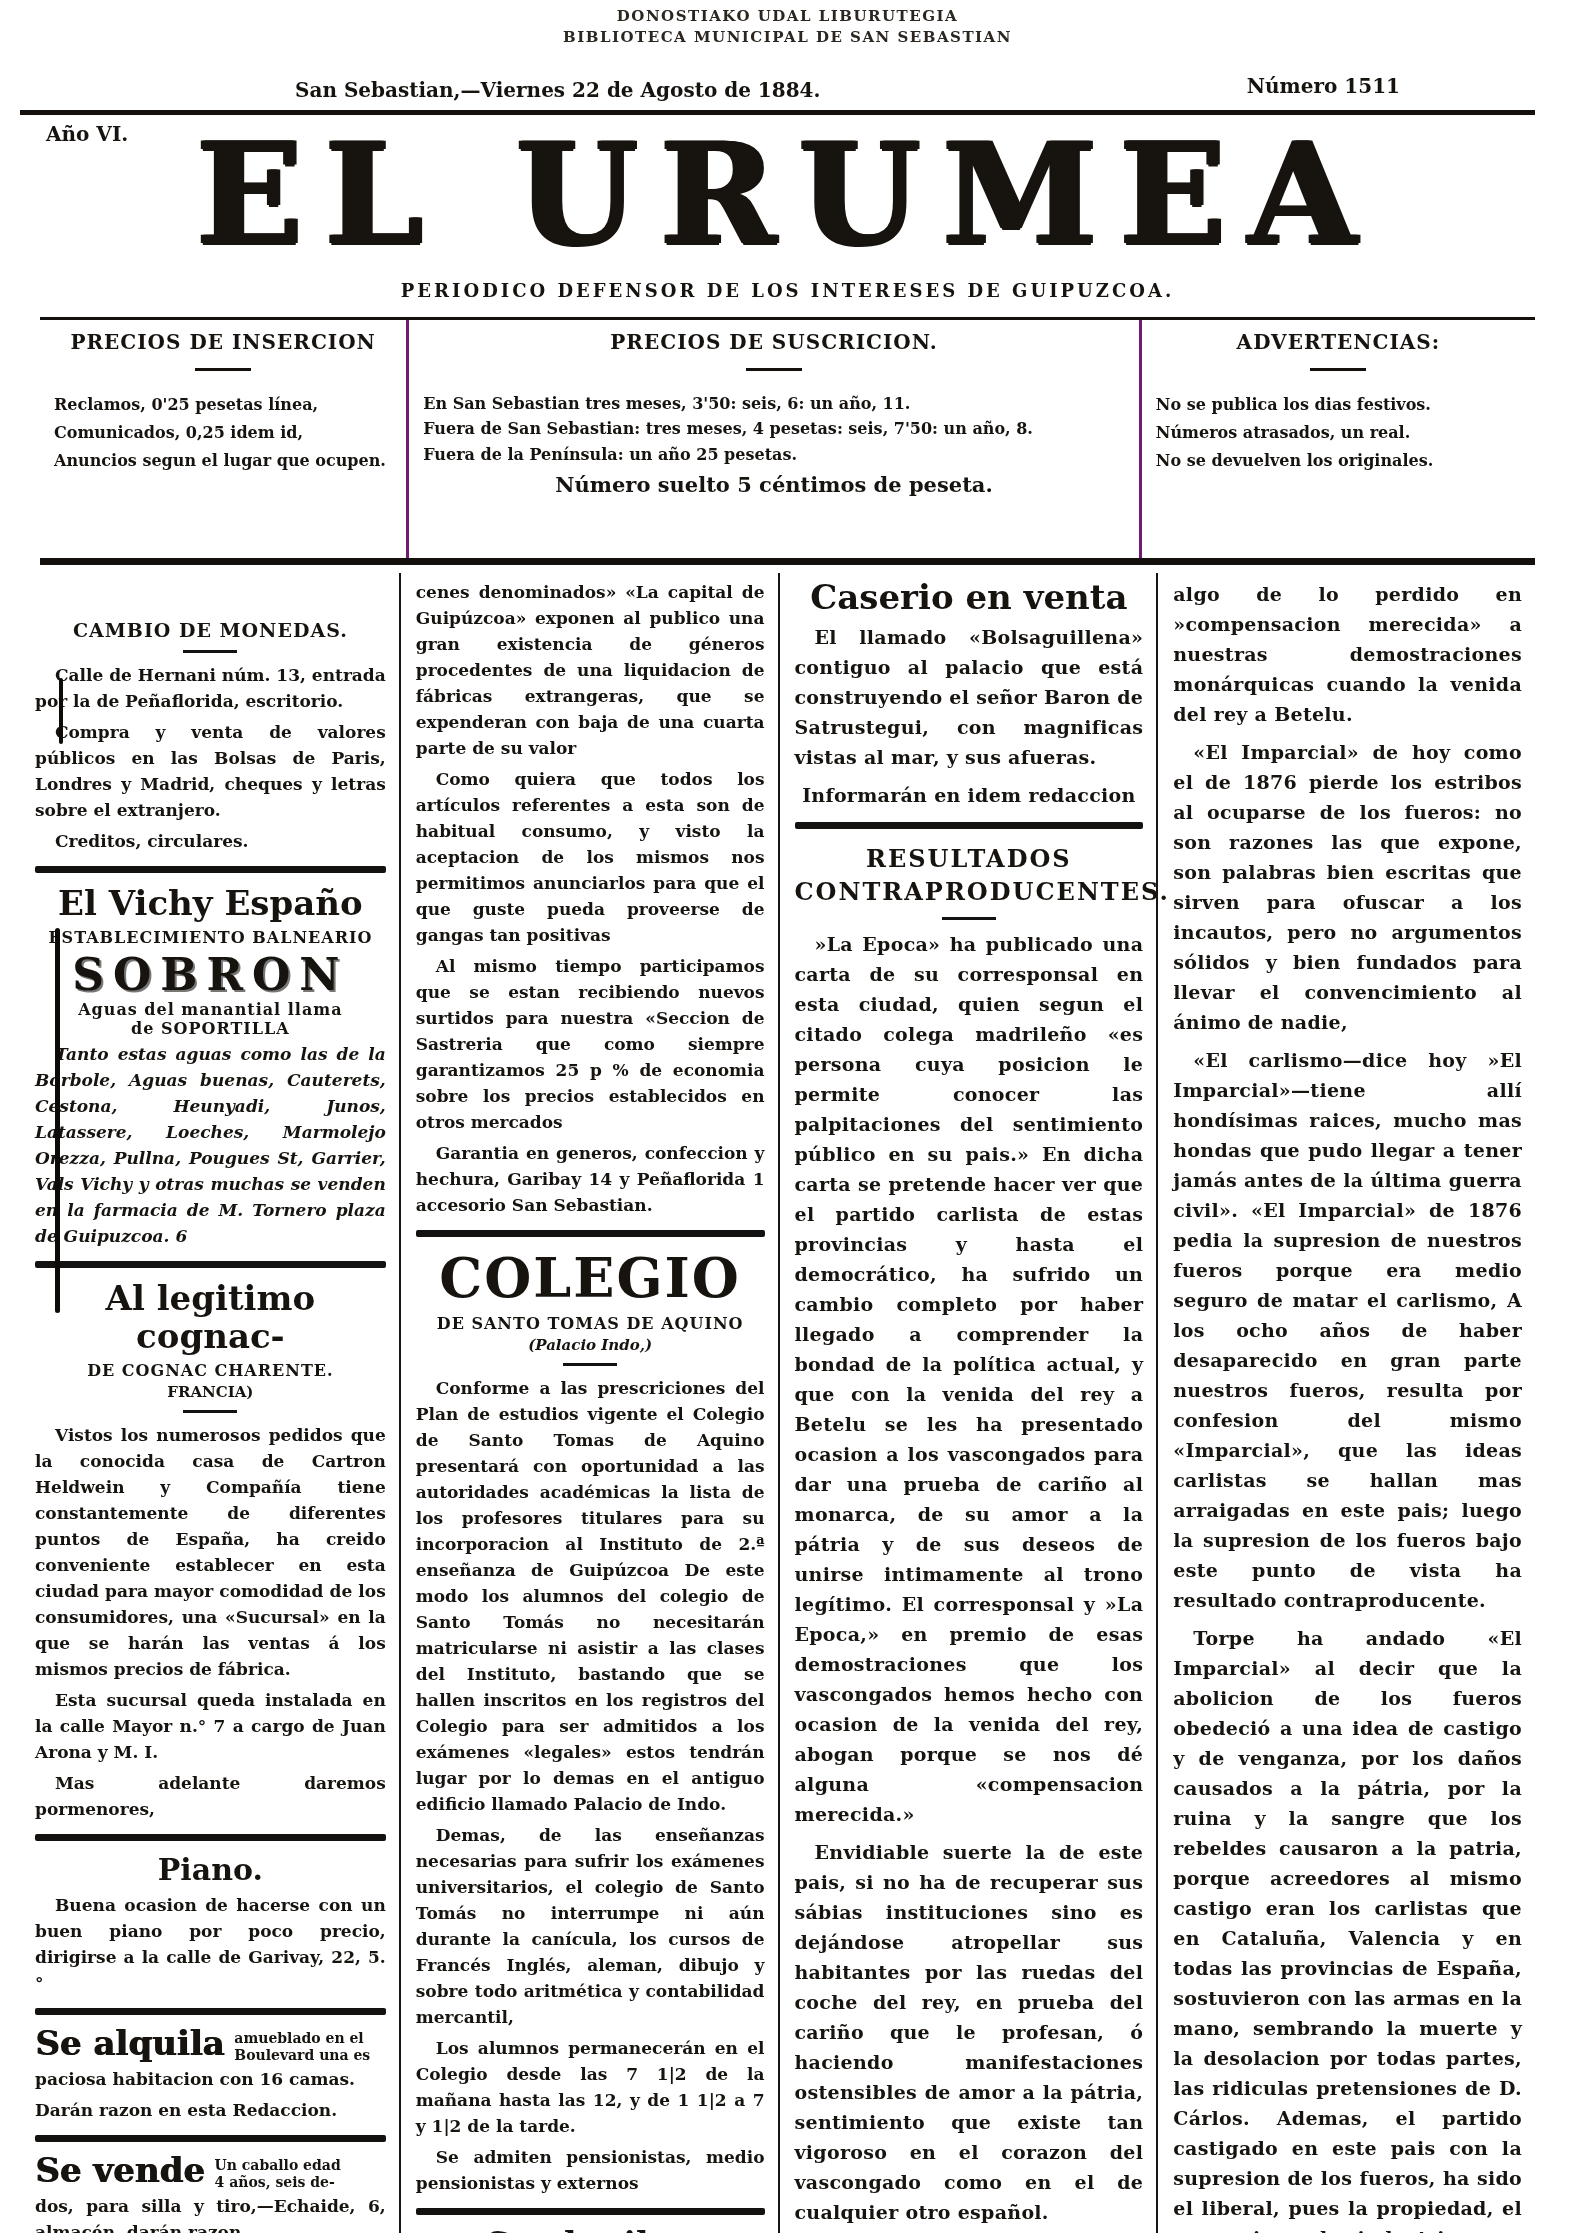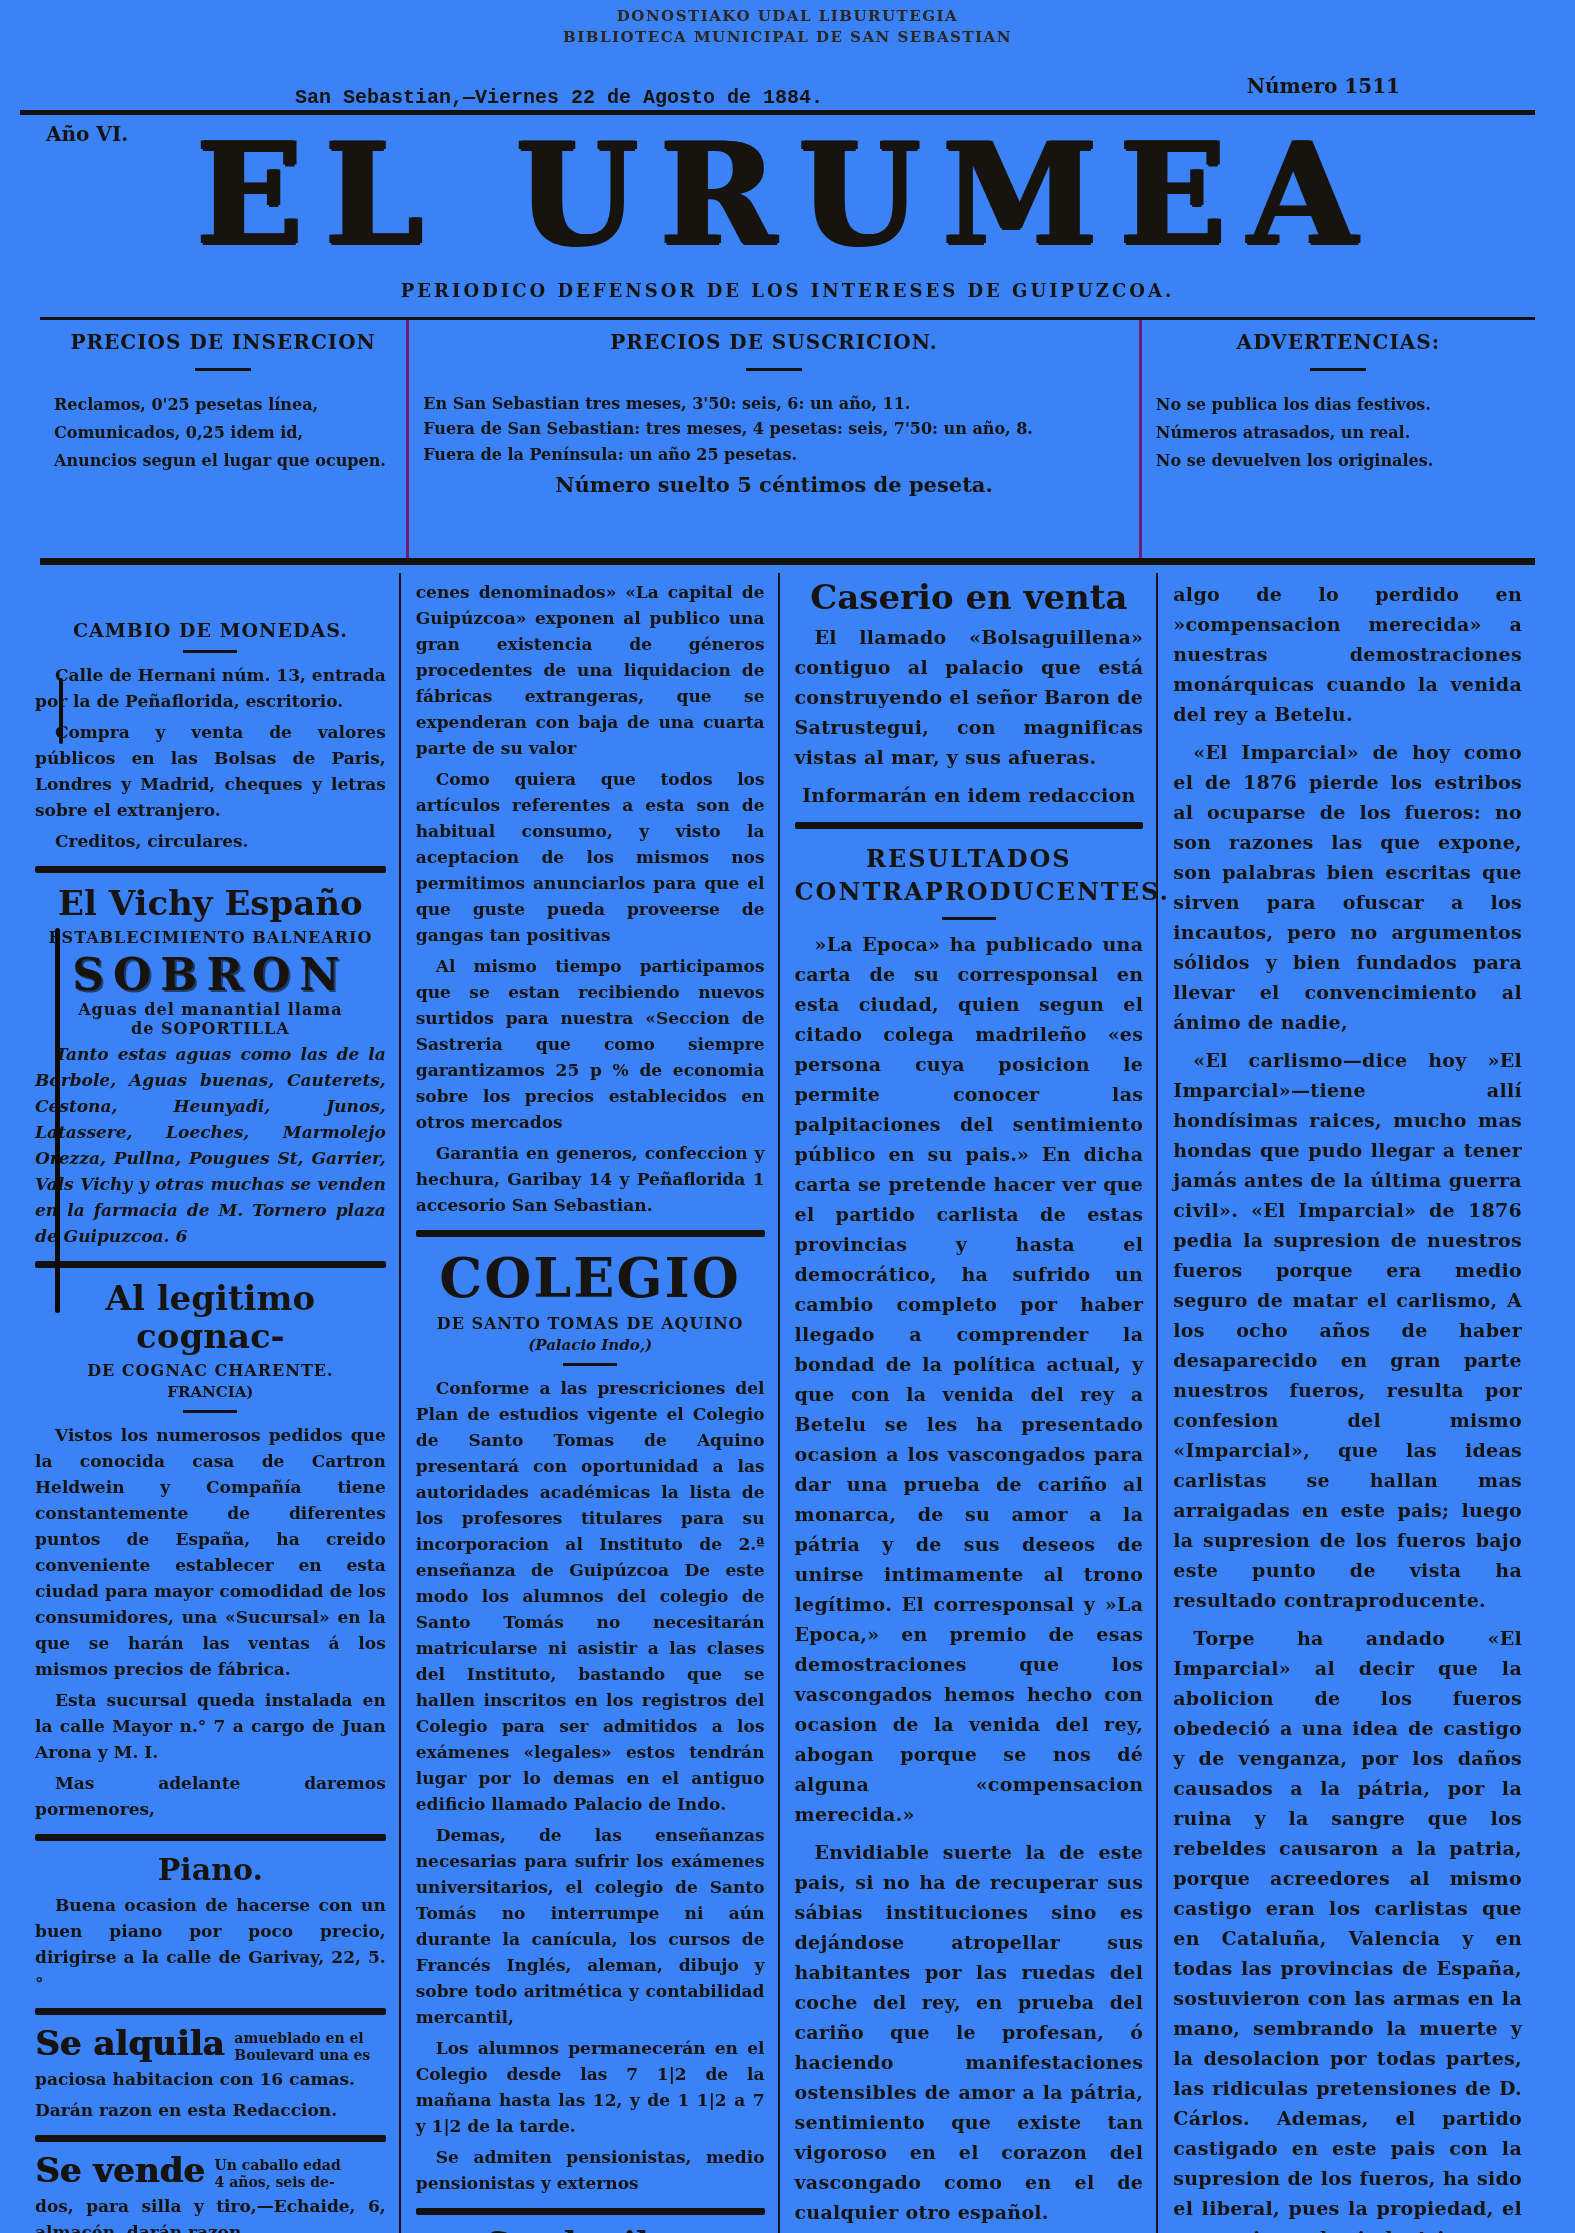--- a/index.html
+++ b/index.html
@@ -1,23 +1,23 @@
 <!DOCTYPE html>
 <html><head>
 <meta charset="utf-8">
 <style>
   html,body{margin:0;padding:0;background:#e8e6e0;}
-  .page{position:relative;width:1575px;height:2233px;margin:0 auto;background:#3b82f6;
+  .page{position:relative;width:1575px;height:2233px;margin:0 auto;background:#ffffff;
         color:#17130f;font-family:"DejaVu Serif",serif;overflow:hidden;}
   
   .stamp{padding-top:6px;text-align:center;font:700 15px/1.4 "DejaVu Serif",serif;
          letter-spacing:1.5px;color:#2b2620;}
   .dateline{position:relative;height:30px;margin-top:26px;font-weight:700;font-size:20px;}
   .dl-left{position:absolute;left:46px;top:0;margin-top:48px;}
-  .dl-center{position:absolute;left:295px;top:12px;font-family:Liberation Mono, monospace;}
+  .dl-center{position:absolute;left:295px;top:4px;}
   .dl-right{position:absolute;right:175px;top:0;}
   .header-rule{height:5px;background:#13100d;margin:6px 40px 0 20px;}
   .masthead{margin:8px 0 0;text-align:center;font-weight:700;font-size:140px;line-height:1.02;
             letter-spacing:22px;font-family:"DejaVu Serif",serif;
             text-shadow:2px 0 0 currentColor,-2px 0 0 currentColor,0 2px 0 currentColor;}
   .subtitle{margin-top:14px;text-align:center;font-weight:700;font-size:18px;letter-spacing:3px;}
   
   .boxes-wrap{display:flex;margin:16px 40px 0;border-top:3px solid #13100d;
               border-bottom:7px solid #13100d;min-height:238px;}
   .info-box{box-sizing:border-box;padding:10px 14px 12px;}

